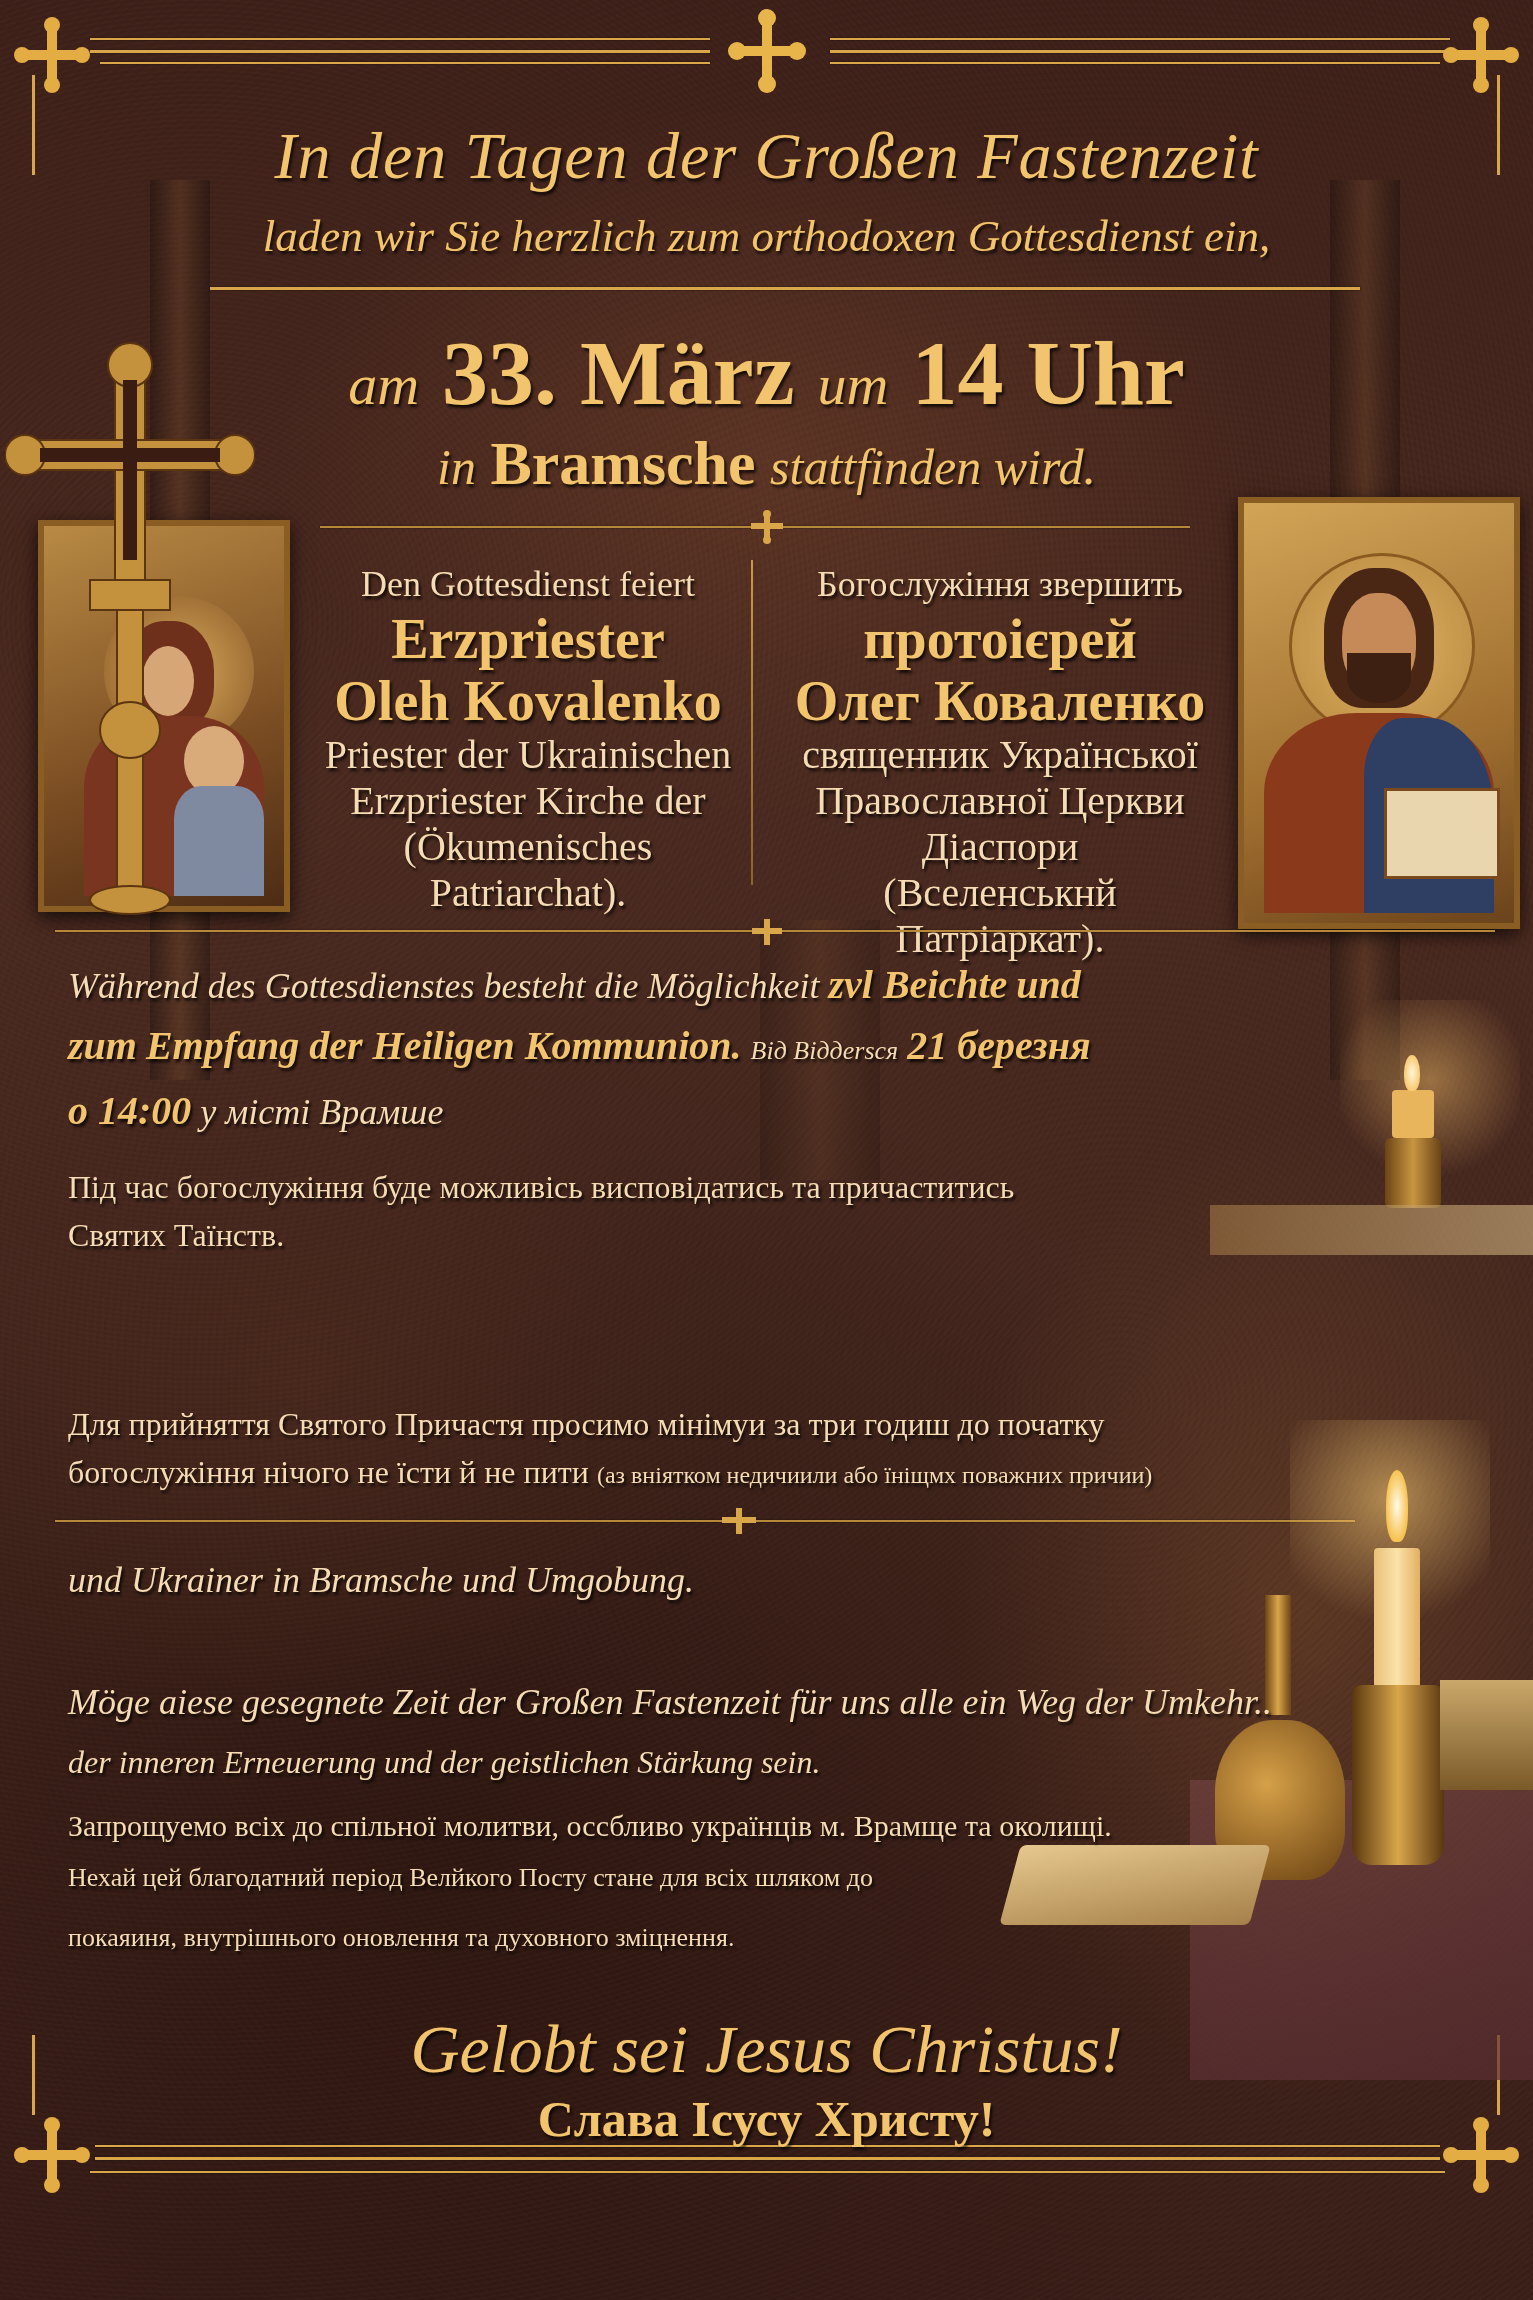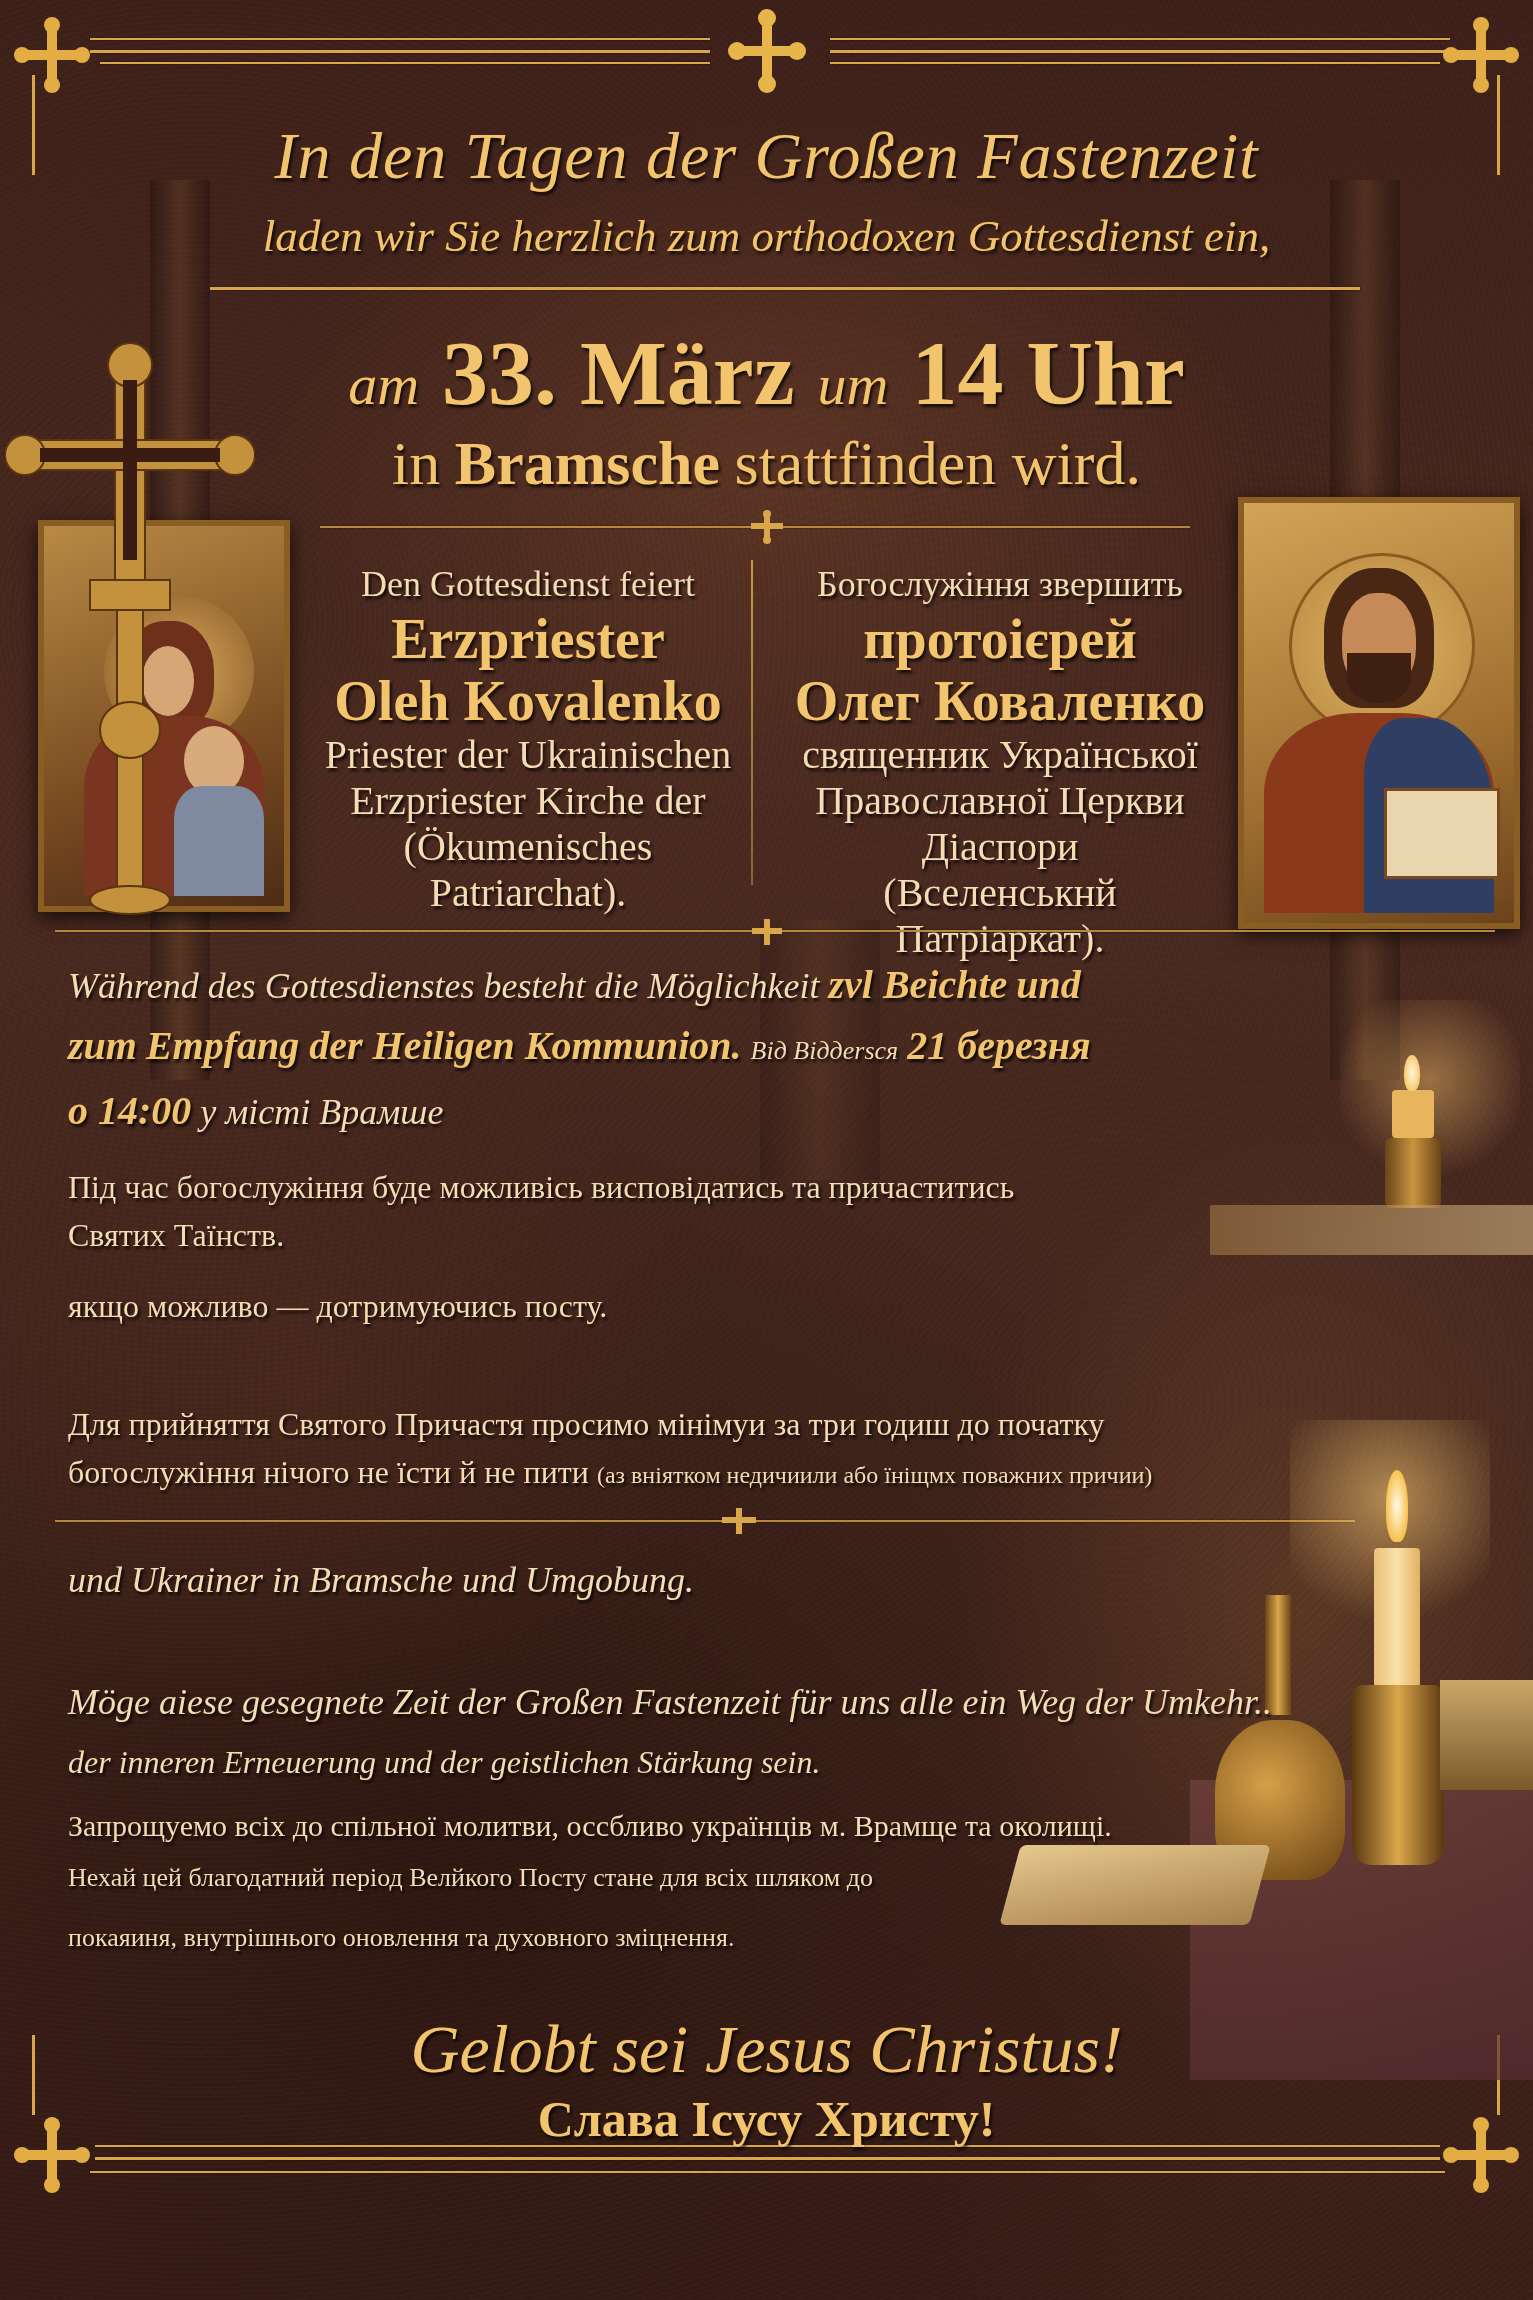--- a/index.html
+++ b/index.html
@@ -24,21 +24,21 @@
   .vline{position:absolute;width:3px;background:#d9a64a;}
   .gold{color:#f2c46d;text-shadow:2px 3px 3px rgba(0,0,0,.75),0 0 1px #7a4c10;}
   .cream{color:#f6dcb4;text-shadow:2px 3px 3px rgba(0,0,0,.8);}
   .center{position:absolute;left:0;right:0;text-align:center;}
   .t1{top:118px;font-size:66px;font-style:italic;letter-spacing:1px;}
   .t2{top:210px;font-size:45px;font-style:italic;}
   .t3{top:320px;font-size:92px;font-weight:bold;}
   .t3 .sm{font-size:58px;font-weight:normal;font-style:italic;}
   .t4{top:428px;font-size:58px;}
   .t4 .b{font-weight:bold;font-size:62px;}
-  .t4 .i{font-size:62px;}
+  .t4 .i{font-style:italic;font-size:50px;}
   .col{position:absolute;top:560px;width:420px;text-align:center;}
   .col .l1{font-size:36px;line-height:48px;}
   .col .l2{font-size:56px;font-weight:bold;line-height:62px;}
   .col .l3{font-size:40px;line-height:46px;}
   .divider-v{position:absolute;left:751px;top:560px;width:2px;height:325px;background:linear-gradient(#c99a45,#8a6528);}
   .para{position:absolute;left:68px;width:1280px;}
   .p-de{font-size:36px;line-height:60px;font-style:italic;}
   .p-de .g{color:#f2c46d;font-weight:bold;font-size:40px;}
   .p-ua{font-size:32px;line-height:48px;}
   .p-ua .sm{font-size:24px;}
@@ -228,21 +228,20 @@
     <span class="g">21 березня</span><br>
     <span class="g">о 14:00</span>
     <span>у місті Врамше</span>
   </div>
 
   <div class="para p-ua cream" style="top:1163px;">
     <div>Під час богослужіння буде можливісь висповідатись та причаститись</div>
     <div>Святих Таїнств.</div>
   </div>
   <div class="para p-ua cream" style="top:1282px;">
-    <div>якщо можливо — дотримуючись посту.</div>
   </div>
   <div class="para p-ua cream" style="top:1400px;">
     <div>Для прийняття Святого Причастя просимо мінімуи за три годиш до початку</div>
     <div><span>богослужіння нічого не їсти й не пити</span> <span class="sm">(аз вніятком недичиили або їніщмх поважних причии)</span></div>
   </div>
 
   <div class="hline thin" style="left:55px;top:1520px;width:1300px;"></div>
   <svg class="ornament" style="left:712px;top:1506px" width="54" height="30" viewBox="0 0 54 30">
     <g fill="#d9a64a">
         <rect x="24" y="2" width="6" height="26"></rect>

